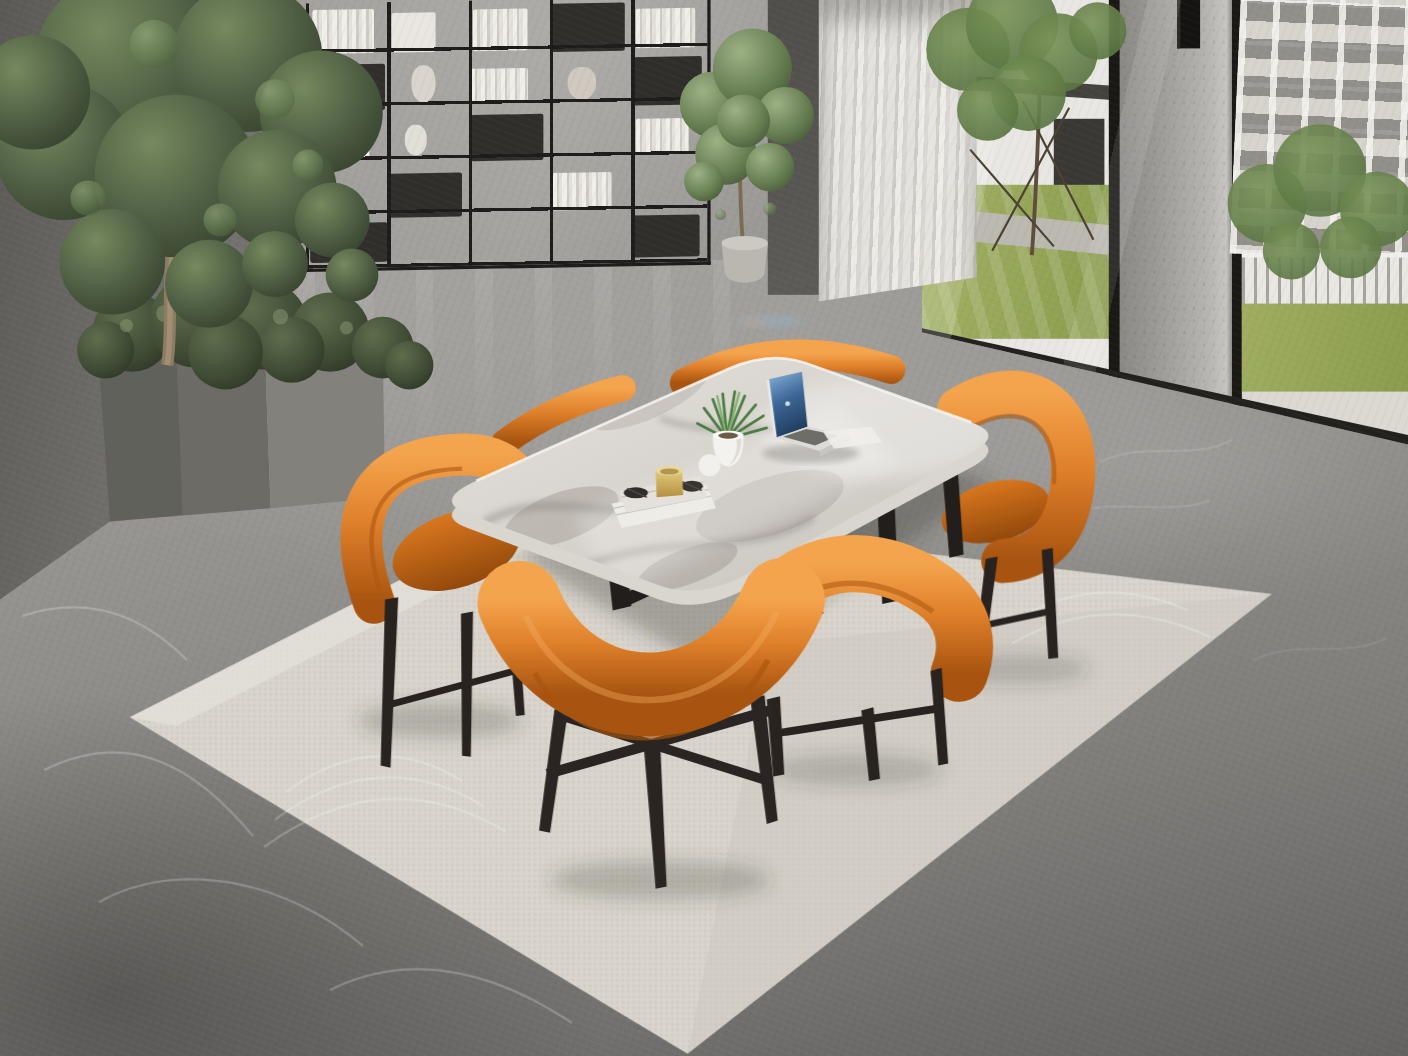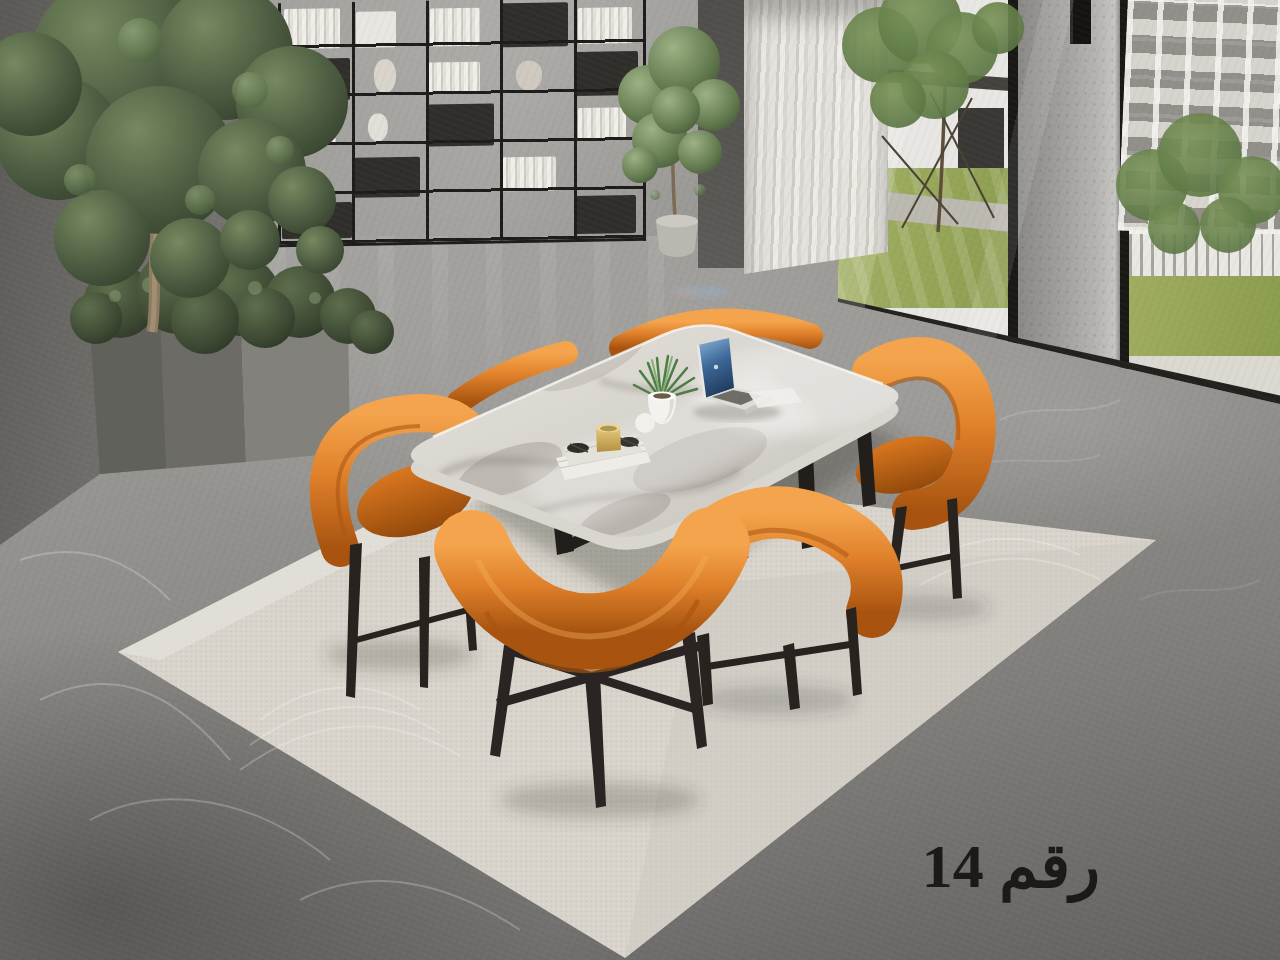--- a/index.html
+++ b/index.html
@@ -450,14 +450,13 @@
       <path d="M486 612 C530 694 652 690 698 600" stroke="#a85410" stroke-width="5" fill="none" opacity=".65"></path>
       <path d="M478 560 C525 665 660 660 706 556" stroke="#f6ac5c" stroke-width="6" fill="none" opacity=".4"></path>
     </g>
 
     <g filter="url(#fB1)">
       <ellipse cx="700" cy="292" rx="30" ry="6" fill="#8fb6d6" opacity=".35"></ellipse>
       <ellipse cx="685" cy="294" rx="12" ry="4" fill="#d89a74" opacity=".3"></ellipse>
     </g>
   </svg>
 
-  <div class="caption" dir="rtl">رقم 14</div>
 </div>
 
 </body></html>

